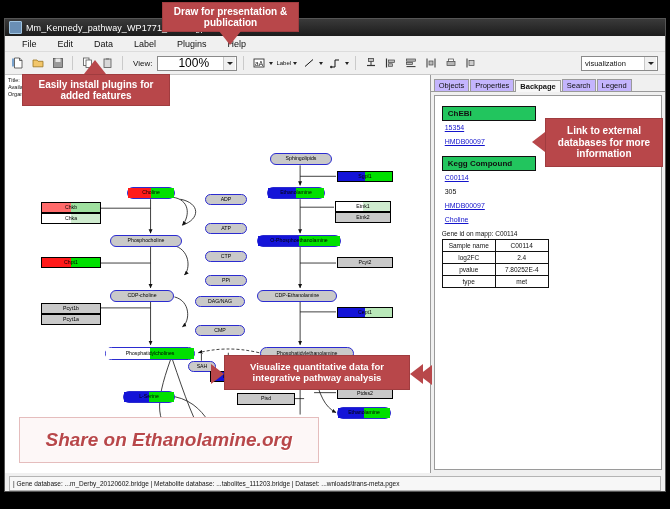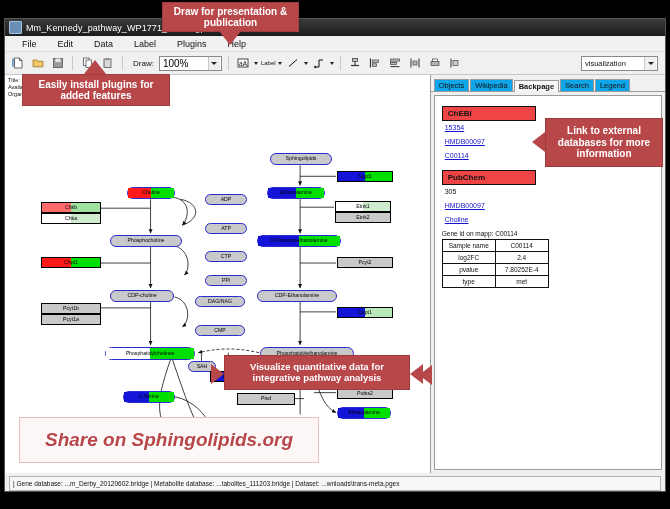--- a/index.html
+++ b/index.html
@@ -36,21 +36,21 @@
     height:22px;background:#f0f0f0;border-bottom:1px solid #c8c8c8;
     display:flex;align-items:center;padding:0 4px;gap:3px;font-size:8px;
   }
   .tbtn{width:15px;height:15px;display:flex;align-items:center;justify-content:center;
         border:1px solid transparent;border-radius:2px;}
   .tbtn svg{display:block;}
   .tsep{width:1px;height:14px;background:#cacaca;margin:0 3px;}
   .zoomlabel{font-size:8px;color:#111;margin:0 2px 0 4px;}
   .zoombox{
     width:58px;height:13px;border:1px solid #8a8a8a;background:#fff;
-    font-size:10px;display:flex;align-items:center;padding-left:3px;position:relative;
+    font-size:12px;display:flex;align-items:center;padding-left:20px;position:relative;
   }
   .zoombox .arrow{
     position:absolute;right:1px;top:0;bottom:0;width:11px;background:#f0f0f0;
     border-left:1px solid #c8c8c8;display:flex;align-items:center;justify-content:center;
   }
   .caret{width:0;height:0;border-left:3px solid transparent;border-right:3px solid transparent;
          border-top:3px solid #222;}
   .caret.sm{border-left-width:2.5px;border-right-width:2.5px;border-top-width:3px;}
   .ddbtn{display:flex;align-items:center;gap:2px;}
   .visbox{
@@ -77,25 +77,25 @@
   .gene{border:1px solid #000;background:#c9c9c9;}
   .node .lbl{position:relative;z-index:3;}
   .half{position:absolute;top:0;bottom:0;z-index:1;}
   .handle{position:absolute;width:4px;height:4px;background:#ffe000;border:1px solid #000;z-index:9;}
   svg.edges{position:absolute;inset:0;width:100%;height:100%;pointer-events:none;}
   
   .right{width:235px;background:#f0f0f0;display:flex;flex-direction:column;}
   .tabs{display:flex;align-items:flex-end;height:16px;padding-left:3px;gap:1px;
         border-bottom:1px solid #9a9a9a;background:#f0f0f0;}
   .tab{font-size:7.5px;padding:2px 4px 2px;border:1px solid #9a9a9a;border-bottom:none;
-       background:#0ea5e9;color:#111;line-height:1;}
+       background:#c4b5fd;color:#111;line-height:1;}
   .tab.active{background:#f7f7f7;font-weight:bold;position:relative;top:1px;}
   .backpage{flex:1;background:#fff;margin:3px;border:1px solid #9a9a9a;overflow:hidden;
             padding:6px 7px;box-sizing:border-box;position:relative;}
-  .dbhead{display:inline-block;min-width:82px;border:1px solid #111;background:#ef4444;
+  .dbhead{display:inline-block;min-width:82px;border:1px solid #111;background:#22c55e;
           font-size:8px;font-weight:bold;padding:2px 5px;margin-bottom:3px;color:#111;}
   .dblink{font-size:7px;color:#1414cc;text-decoration:underline;margin:0 0 7px 3px;display:block;}
   .dbplain{font-size:7px;color:#111;margin:0 0 7px 3px;display:block;}
   .exphead{font-size:8px;font-weight:bold;color:#111;margin:2px 0 6px;}
   .geneid{font-size:6.5px;color:#111;margin-bottom:2px;}
   table.expr{border-collapse:collapse;font-size:6.5px;}
   table.expr td{border:1px solid #111;padding:2px 4px;text-align:center;color:#111;
                 background:#fff;min-width:44px;}
   
   .statuswrap{height:34px;background:#f0f0f0;padding:3px 4px 0;box-sizing:border-box;}
@@ -169,21 +169,21 @@
           <rect x="4" y="3" width="5.5" height="7.5" fill="#fff" stroke="#555" stroke-width=".8"></rect>
         </svg>
     </div>
     <div class="tbtn">
       <svg width="12" height="12" viewBox="0 0 12 12">
           <rect x="2" y="2" width="7" height="8.5" fill="#d8d8d8" stroke="#555" stroke-width=".8"></rect>
           <rect x="4" y="1" width="3" height="2" fill="#8a8a8a"></rect>
         </svg>
     </div>
     <div class="tsep"></div>
-    <span class="zoomlabel">Draw:</span>
+    <span class="zoomlabel">View:</span>
     <div class="zoombox">
       <span>100%</span>
       <span class="arrow">
           <i class="caret"></i>
         </span>
     </div>
     <div class="tsep"></div>
     <div class="ddbtn">
       <div class="tbtn">
         <svg width="12" height="12" viewBox="0 0 12 12">
@@ -473,35 +473,35 @@
               <div class="half" style="left: 50%; width: 50%; background: rgb(102, 224, 102);"></div>
               <span class="lbl">Ptdss1</span>
             </div>
           </div>
       </div>
     </div>
 
     <div class="right">
       <div class="tabs">
         <div class="tab">Objects</div>
-        <div class="tab">Wikipedia</div>
+        <div class="tab">Properties</div>
         <div class="tab active">Backpage</div>
         <div class="tab">Search</div>
         <div class="tab">Legend</div>
       </div>
 
       <div class="backpage">
         <div class="dbhead">ChEBI</div>
         <a class="dblink" href="#">15354</a>
 
         <a class="dblink" href="#">HMDB00097</a>
 
+        <div class="dbhead">Kegg Compound</div>
         <a class="dblink" href="#">C00114</a>
 
-        <div class="dbhead">PubChem</div>
         <span class="dbplain">305</span>
 
         <a class="dblink" href="#">HMDB00097</a>
 
         <a class="dblink" href="#">Choline</a>
 
         <div class="geneid">Gene id on mapp: C00114</div>
         <table class="expr">
           <tbody>
               <tr>
@@ -544,14 +544,14 @@
 more information</div>
 <div class="arrowleft" style="left:532px;top:132px;"></div>
 <div class="arrowleft" style="left:419px;top:365px;"></div>
 
 <div class="callout" style="left:224px;top:355px;width:186px;height:35px;font-size:9.5px;">Visualize quantitative data  for
 integrative pathway analysis</div>
 <div class="arrowright" style="left:211px;top:364px;"></div>
 <div class="arrowleft" style="left:410px;top:364px;"></div>
 
 <div class="share">
-  <span>Share on Sphingolipids.org</span>
+  <span>Share on Ethanolamine.org</span>
 </div>
 
 </body></html>

